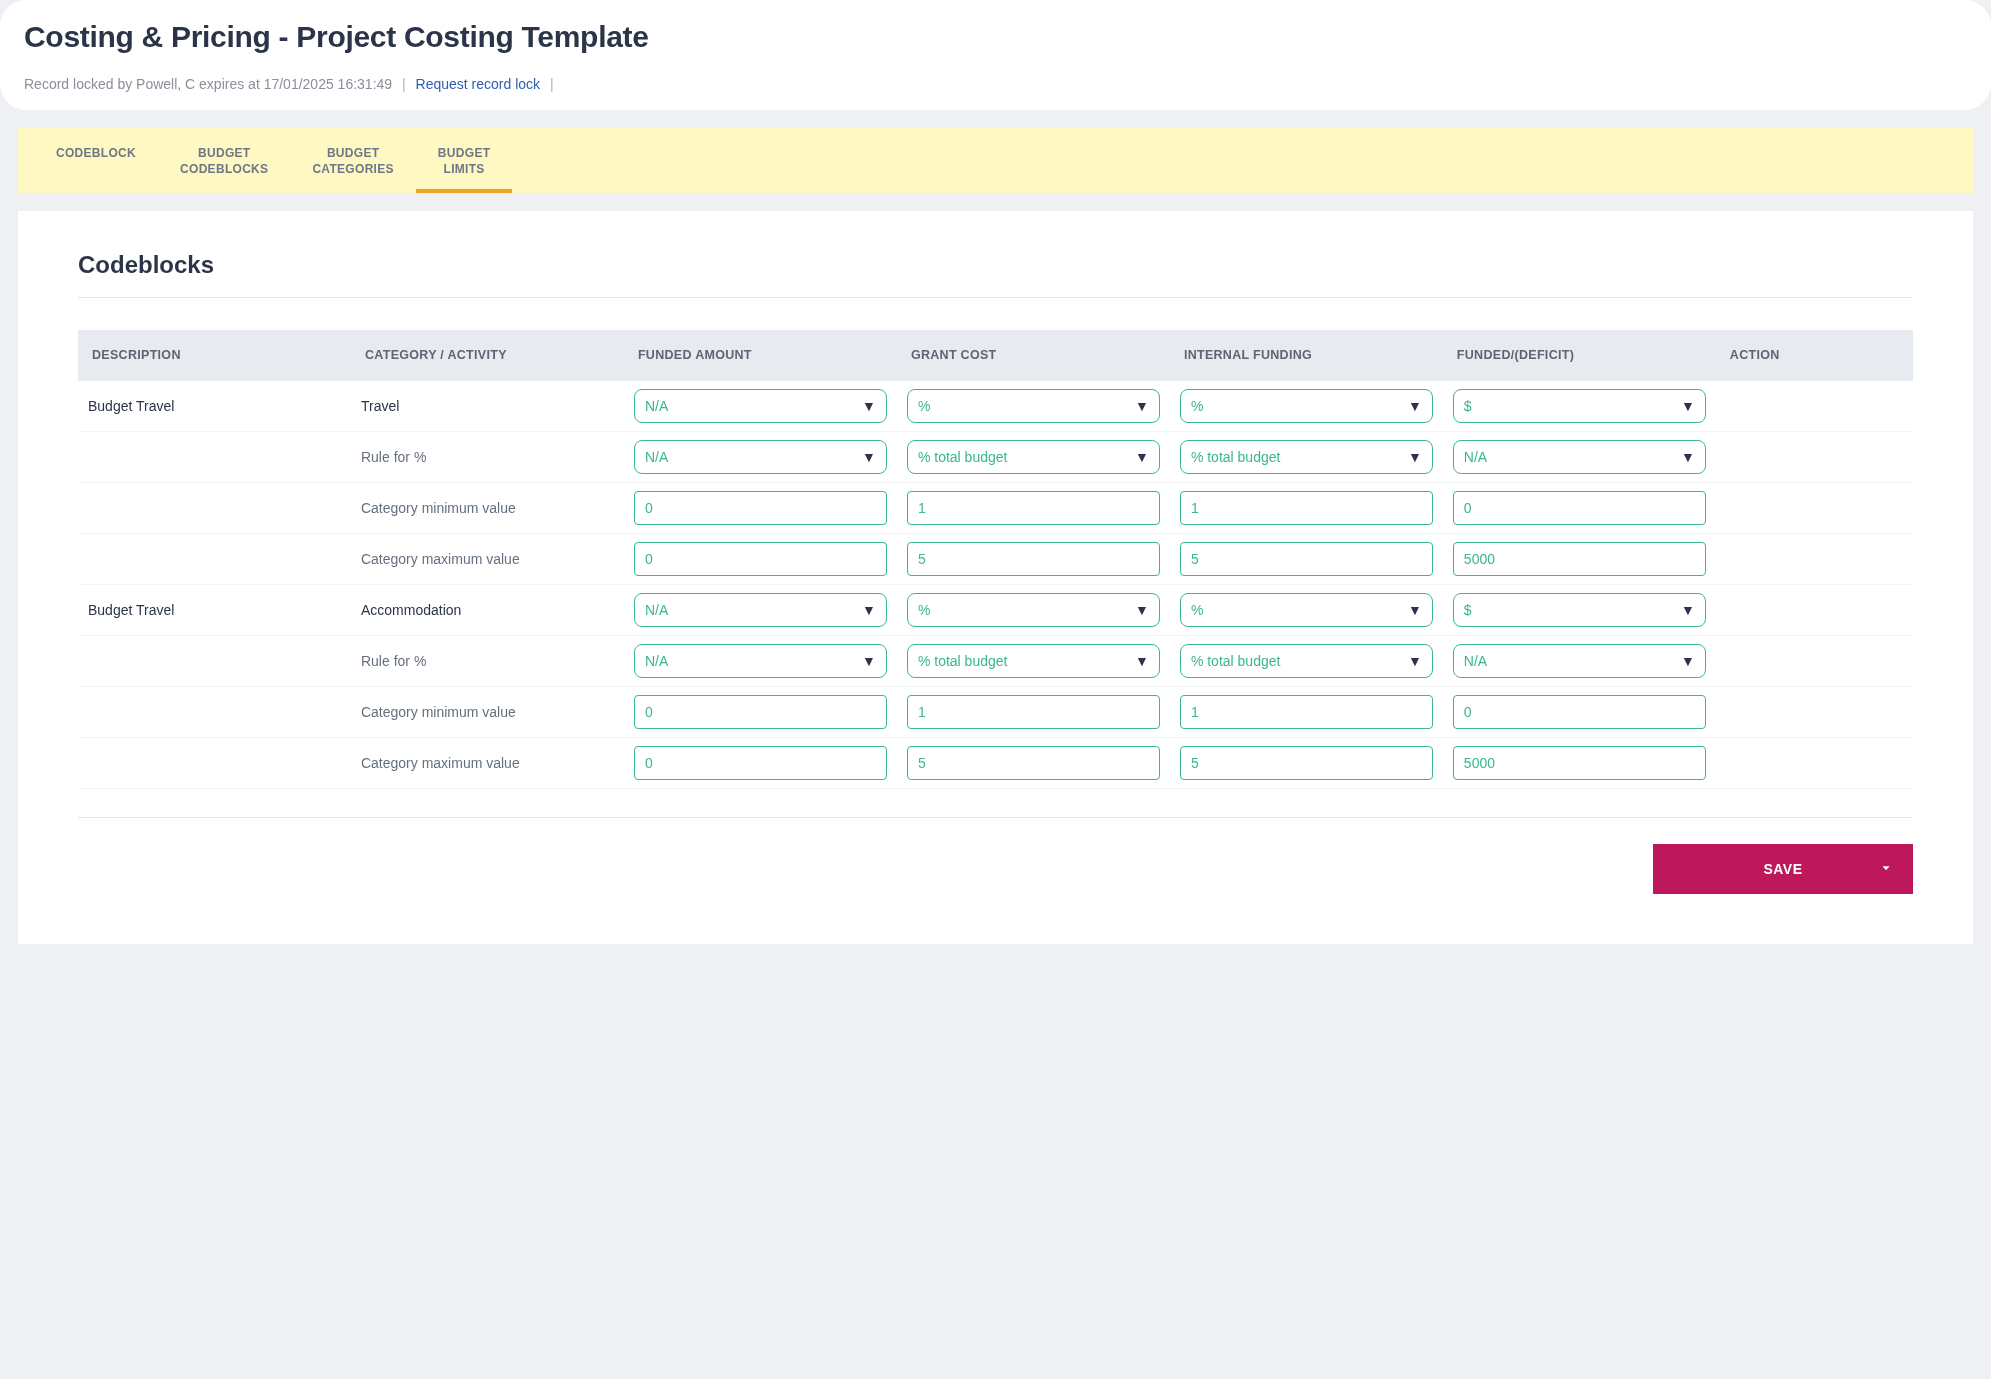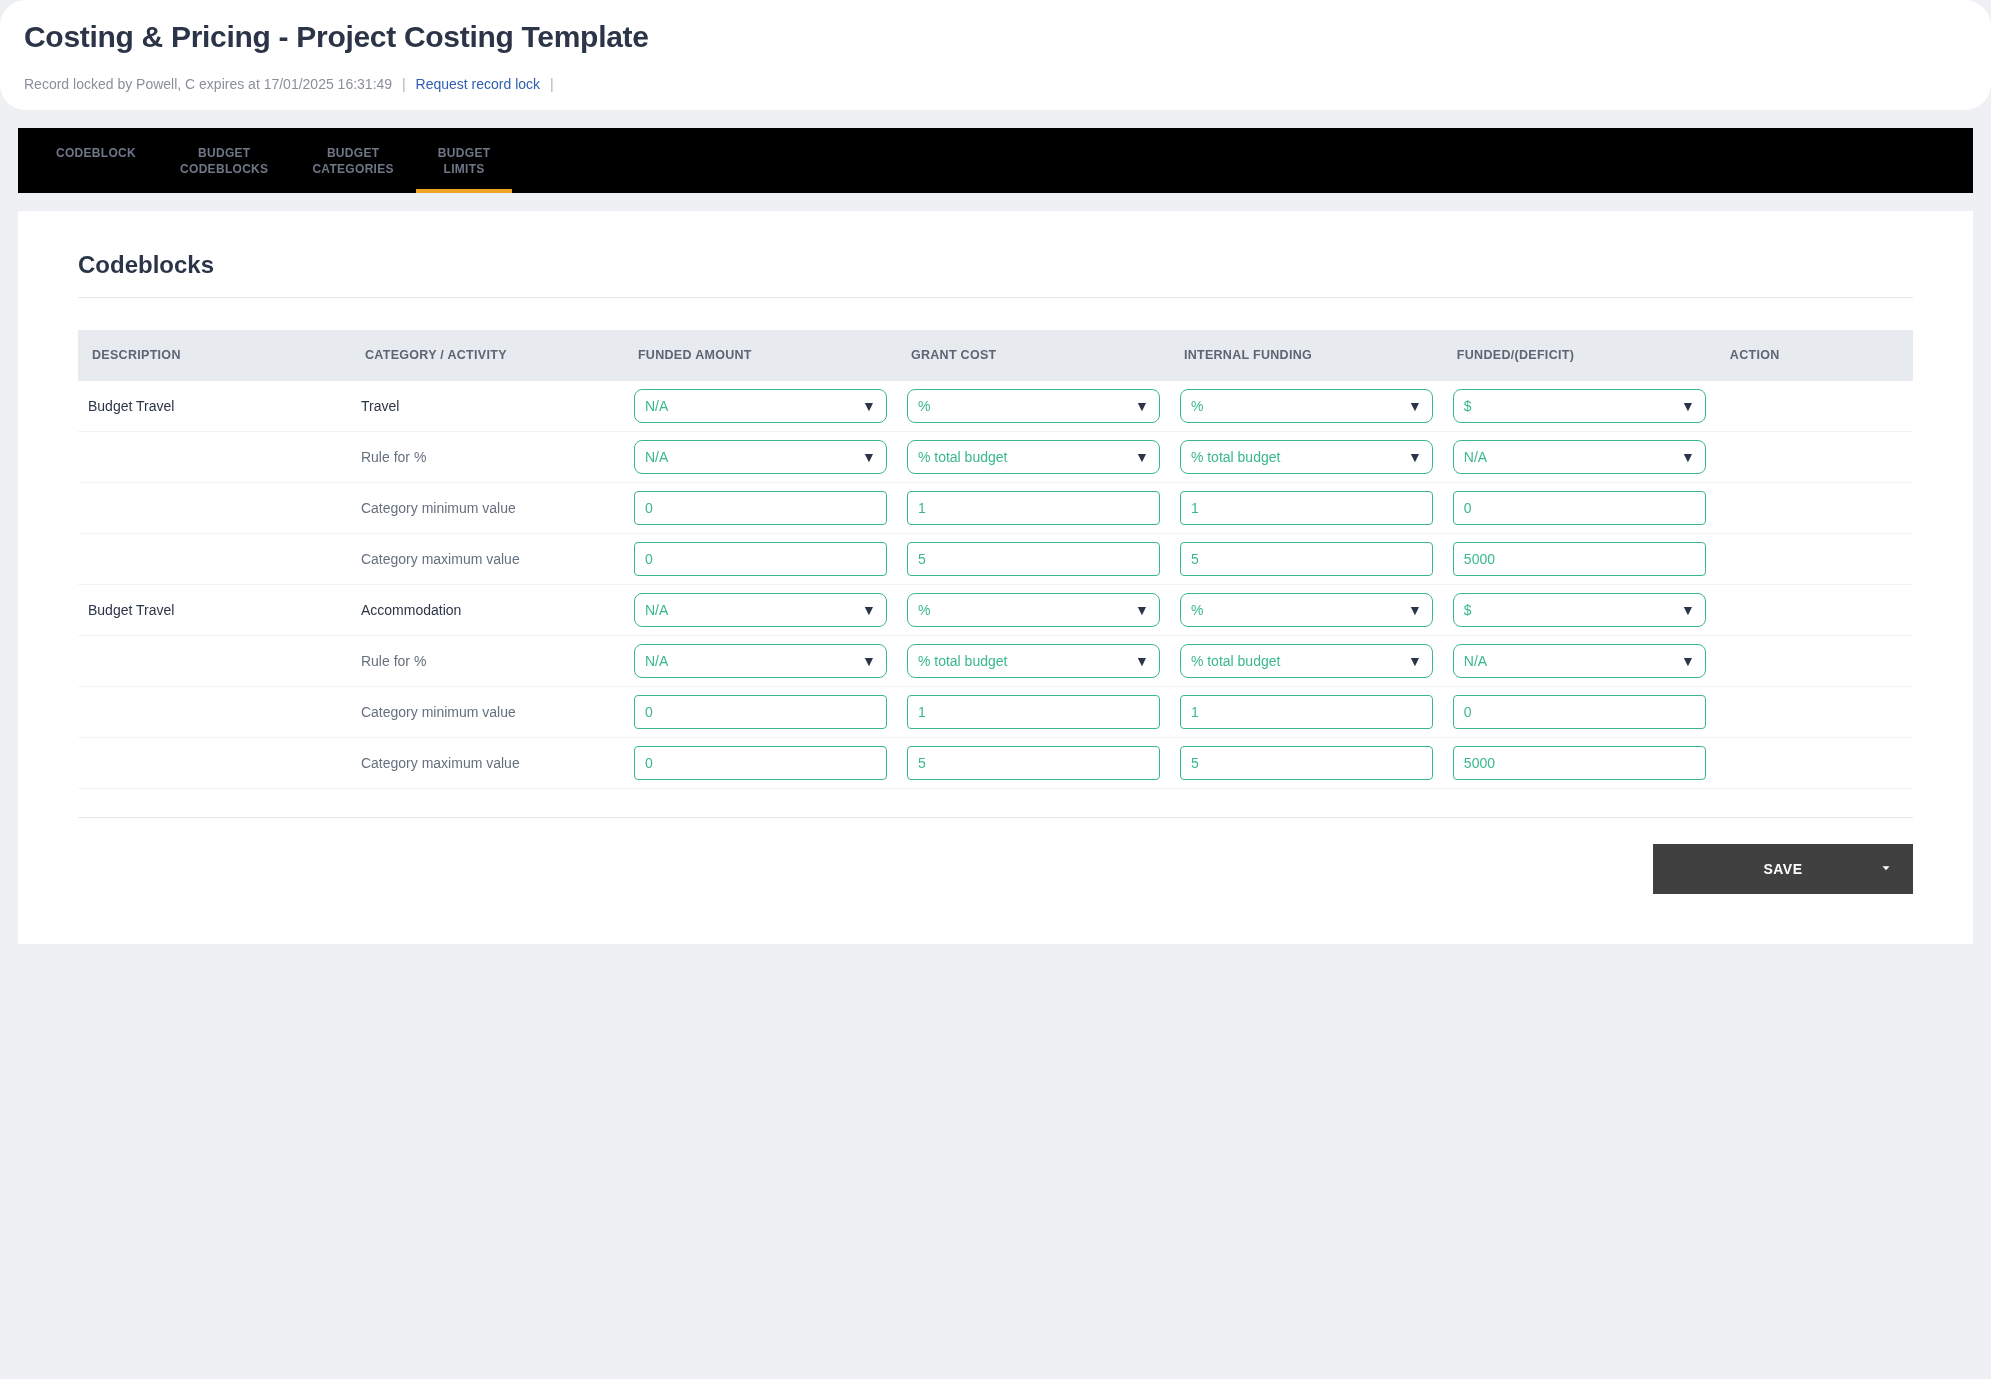--- a/index.html
+++ b/index.html
@@ -56,21 +56,21 @@
   }
   .cancel-btn-chev {
     border-left: 1px solid rgba(255,255,255,0.35);
     width: 44px;
     height: 100%;
     display: flex;
     align-items: center;
     justify-content: center;
   }
   .tab-strip {
-    background: #000000;
+    background: #fef9c3;
     margin: 18px 18px 0 18px;
     display: flex;
     gap: 0;
     padding: 0 16px;
     border-bottom: none;
   }
   .tab {
     padding: 18px 22px 16px 22px;
     font-size: 12px;
     font-weight: 700;
@@ -171,21 +171,21 @@
   .bottom-divider {
     border: none;
     border-top: 1px solid #e3e6eb;
     margin: 28px 0 26px 0;
   }
   .save-row {
     display: flex;
     justify-content: flex-end;
   }
   .save-btn {
-    background: #404040;
+    background: #be185d;
     color: #fff;
     border: none;
     height: 50px;
     width: 260px;
     display: flex;
     align-items: center;
     justify-content: center;
     gap: 18px;
     font-weight: 700;
     font-size: 14px;

